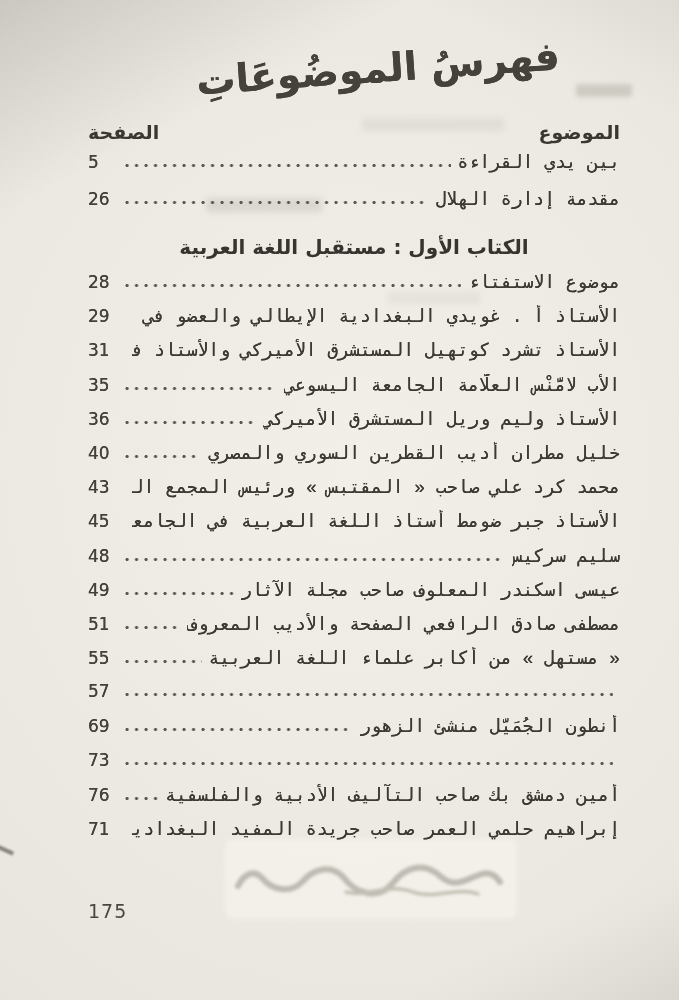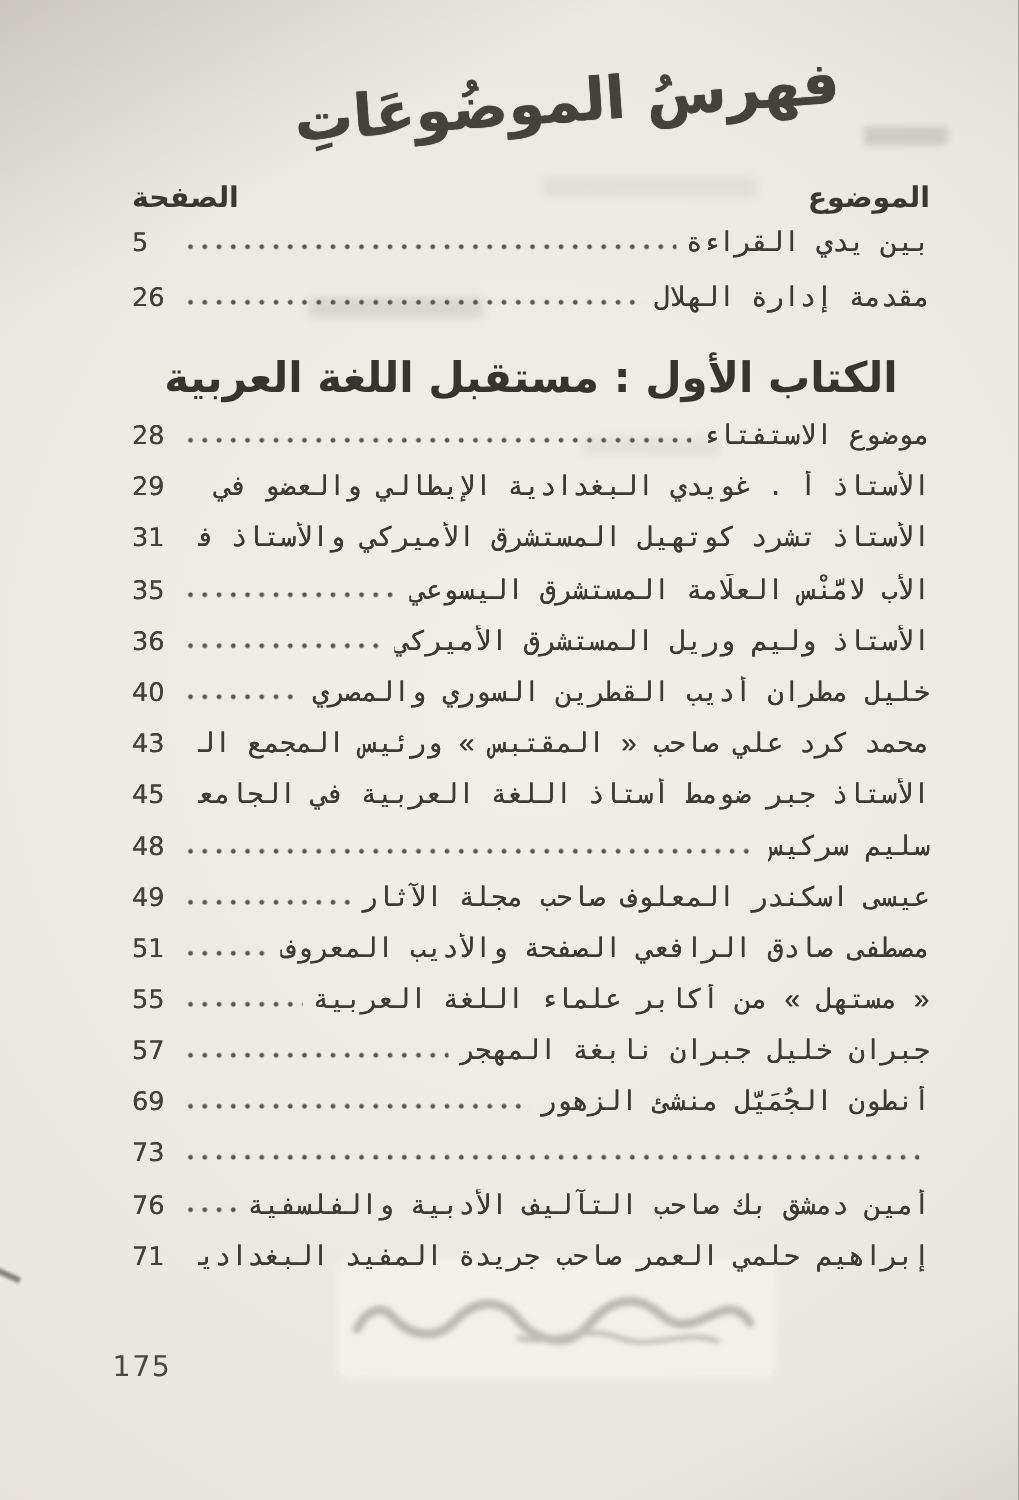--- a/index.html
+++ b/index.html
@@ -37,23 +37,23 @@
   #section-entries{margin-top:12px;}
   #section-entries .row{height:34.2px;}
   .row .t{white-space:nowrap;overflow:hidden;font-family:Liberation Mono, monospace;}
   .row .leader{
     flex:1;min-width:0;height:5px;margin:0 7px;
     background-image:radial-gradient(circle at 2px 2.5px,#5a564f 1.25px,rgba(0,0,0,0) 1.9px);
     background-size:9.5px 5px;background-repeat:repeat-x;
   }
   .row .num{min-width:30px;direction:ltr;text-align:left;font-size:17px;color:#44413c;}
 
-  .section-title{margin:10px 0 0;text-align:center;font-size:28px;font-weight:700;color:#37342f;}
-
-  .folio{position:absolute;left:75px;top:900px;font-size:19px;letter-spacing:1px;color:#4a4742;}
+  .section-title{margin:10px 0 0;text-align:center;font-size:20px;font-weight:700;color:#37342f;}
+
+  .folio{position:absolute;left:88px;top:900px;font-size:19px;letter-spacing:1px;color:#4a4742;}
 
   
   .stamp{
     position:absolute;left:228px;top:842px;width:286px;height:74px;
     background:rgba(250,248,242,.5);box-shadow:0 0 8px rgba(250,248,242,.9);
   }
   .stamp svg{width:100%;height:100%;filter:blur(1.6px);opacity:.5;}
 
   
   .ghost{position:absolute;background:#aba89f;border-radius:2px;pointer-events:none;}
@@ -120,21 +120,21 @@
     <span class="num">29</span>
   </div>
 
   <div class="row">
     <span class="t">الأستاذ تشرد كوتهيل المستشرق الأميركي والأستاذ في جامعة كولومبيا</span>
     <span class="leader"></span>
     <span class="num">31</span>
   </div>
 
   <div class="row">
-    <span class="t">الأب لامَّنْس العلَّامة المستشرق اليسوعي</span>
+    <span class="t">الأب لامَّنْس العلَّامة الجامعة اليسوعي</span>
     <span class="leader"></span>
     <span class="num">35</span>
   </div>
 
   <div class="row">
     <span class="t">الأستاذ وليم وريل المستشرق الأميركي</span>
     <span class="leader"></span>
     <span class="num">36</span>
   </div>
 
@@ -174,21 +174,20 @@
     <span class="num">51</span>
   </div>
 
   <div class="row">
     <span class="t">« مستهل » من أكابر علماء اللغة العربية</span>
     <span class="leader"></span>
     <span class="num">55</span>
   </div>
 
   <div class="row">
-    <span class="t">جبران خليل جبران نابغة المهجر</span>
     <span class="leader"></span>
     <span class="num">57</span>
   </div>
 
   <div class="row">
     <span class="t">أنطون الجُمَيّل منشئ الزهور</span>
     <span class="leader"></span>
     <span class="num">69</span>
   </div>
 

